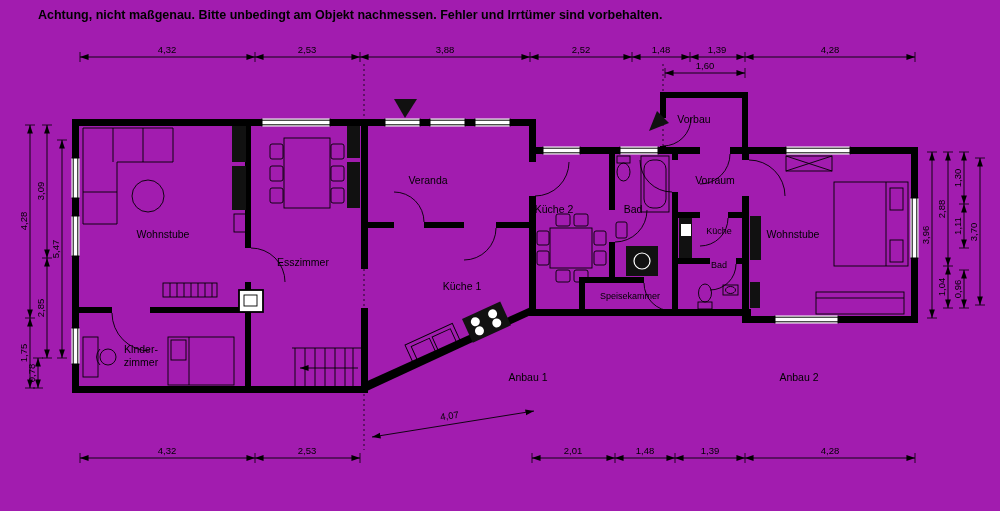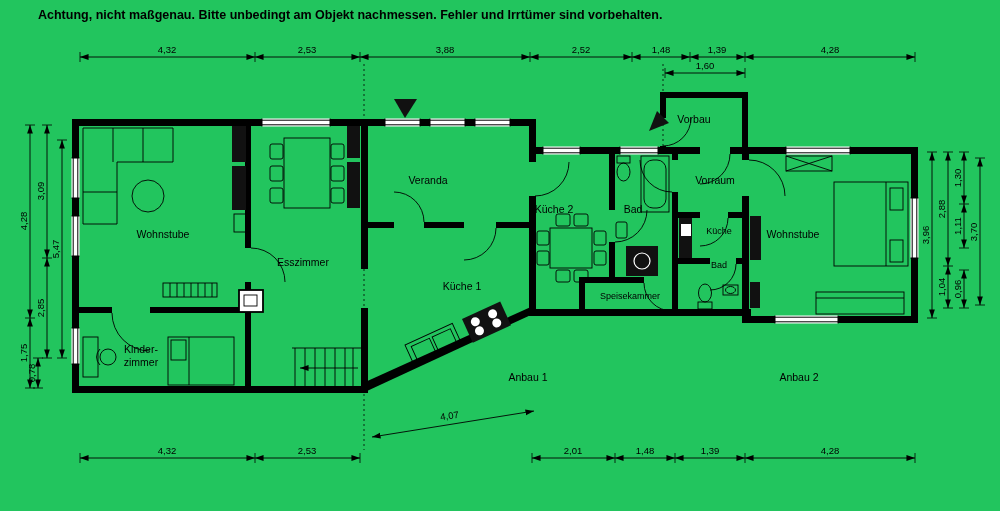--- a/index.html
+++ b/index.html
@@ -1,16 +1,16 @@
 <!DOCTYPE html>
 <html><head>
 <meta charset="utf-8">
 <style>
   html,body{margin:0;padding:0;background:#fff}
-  .stage{position:relative;width:1000px;height:511px;background:#22c55e;overflow:hidden}
+  .stage{position:relative;width:1000px;height:511px;background:#a21caf;overflow:hidden}
   svg{display:block}
   .wall{fill:#000;stroke:none}
   .thin{stroke:#000;stroke-width:0.9;fill:none}
   .dark{fill:#111;stroke:none}
   .dim{stroke:#000;stroke-width:0.9;fill:none}
   .tick{stroke:#000;stroke-width:0.8;fill:none}
   .dott{stroke:#000;stroke-width:0.8;fill:none;stroke-dasharray:2 3}
   .winbg{fill:#fff;stroke:none}
   .winline{stroke:#000;stroke-width:1;fill:none}
   .dimt{font:9.5px "Liberation Sans",sans-serif;fill:#000;text-anchor:middle}

